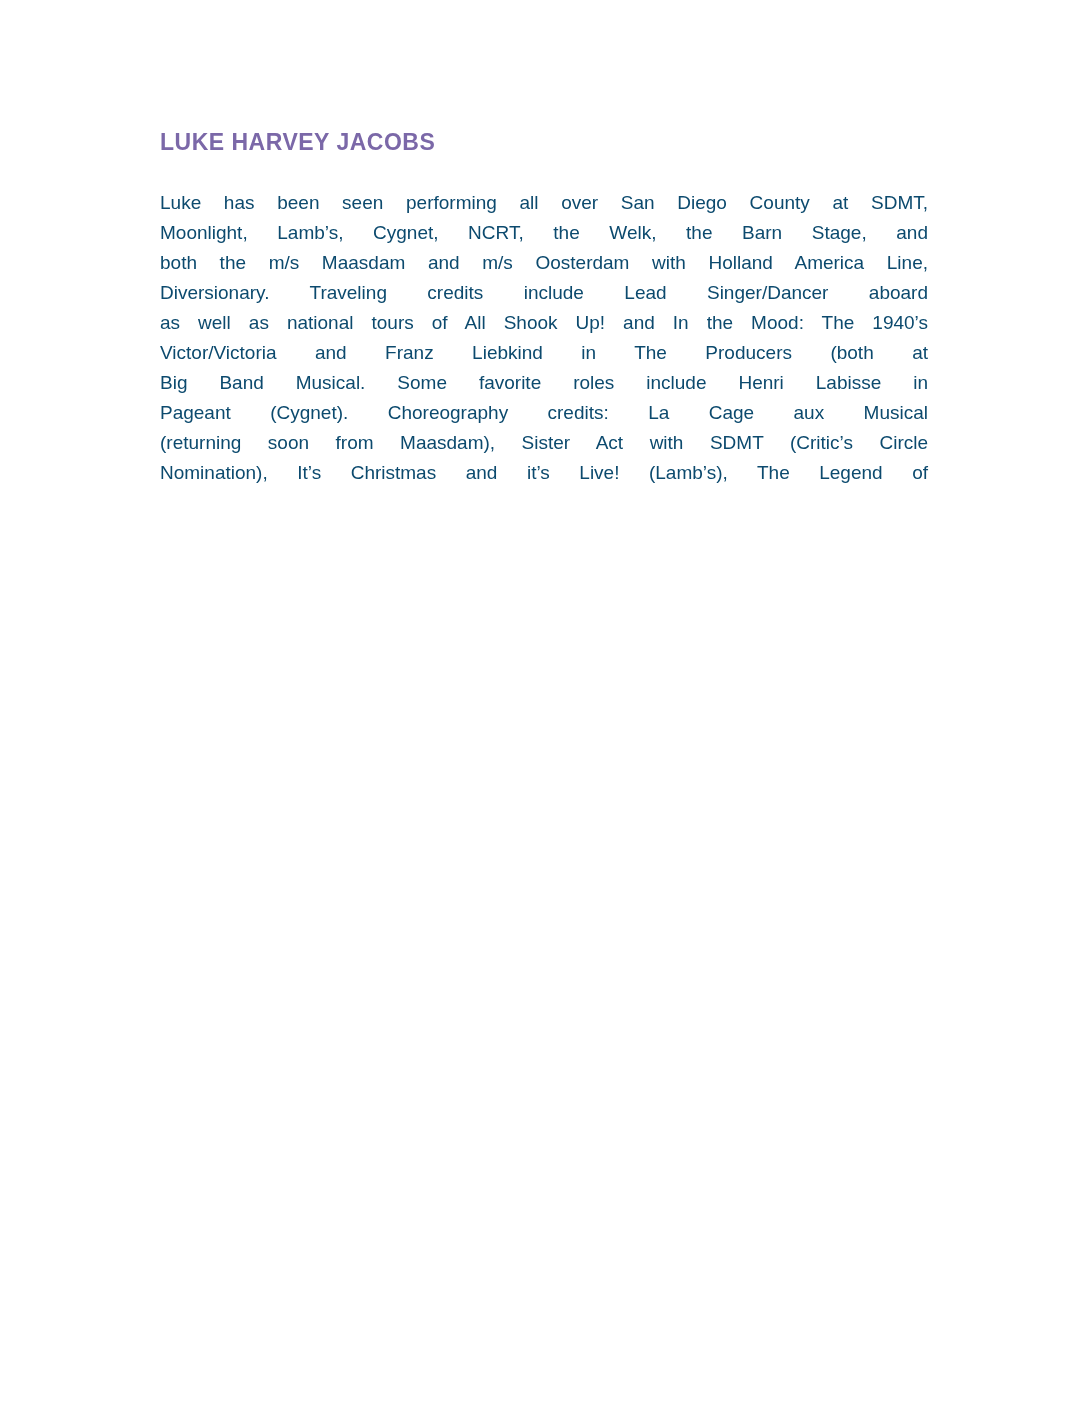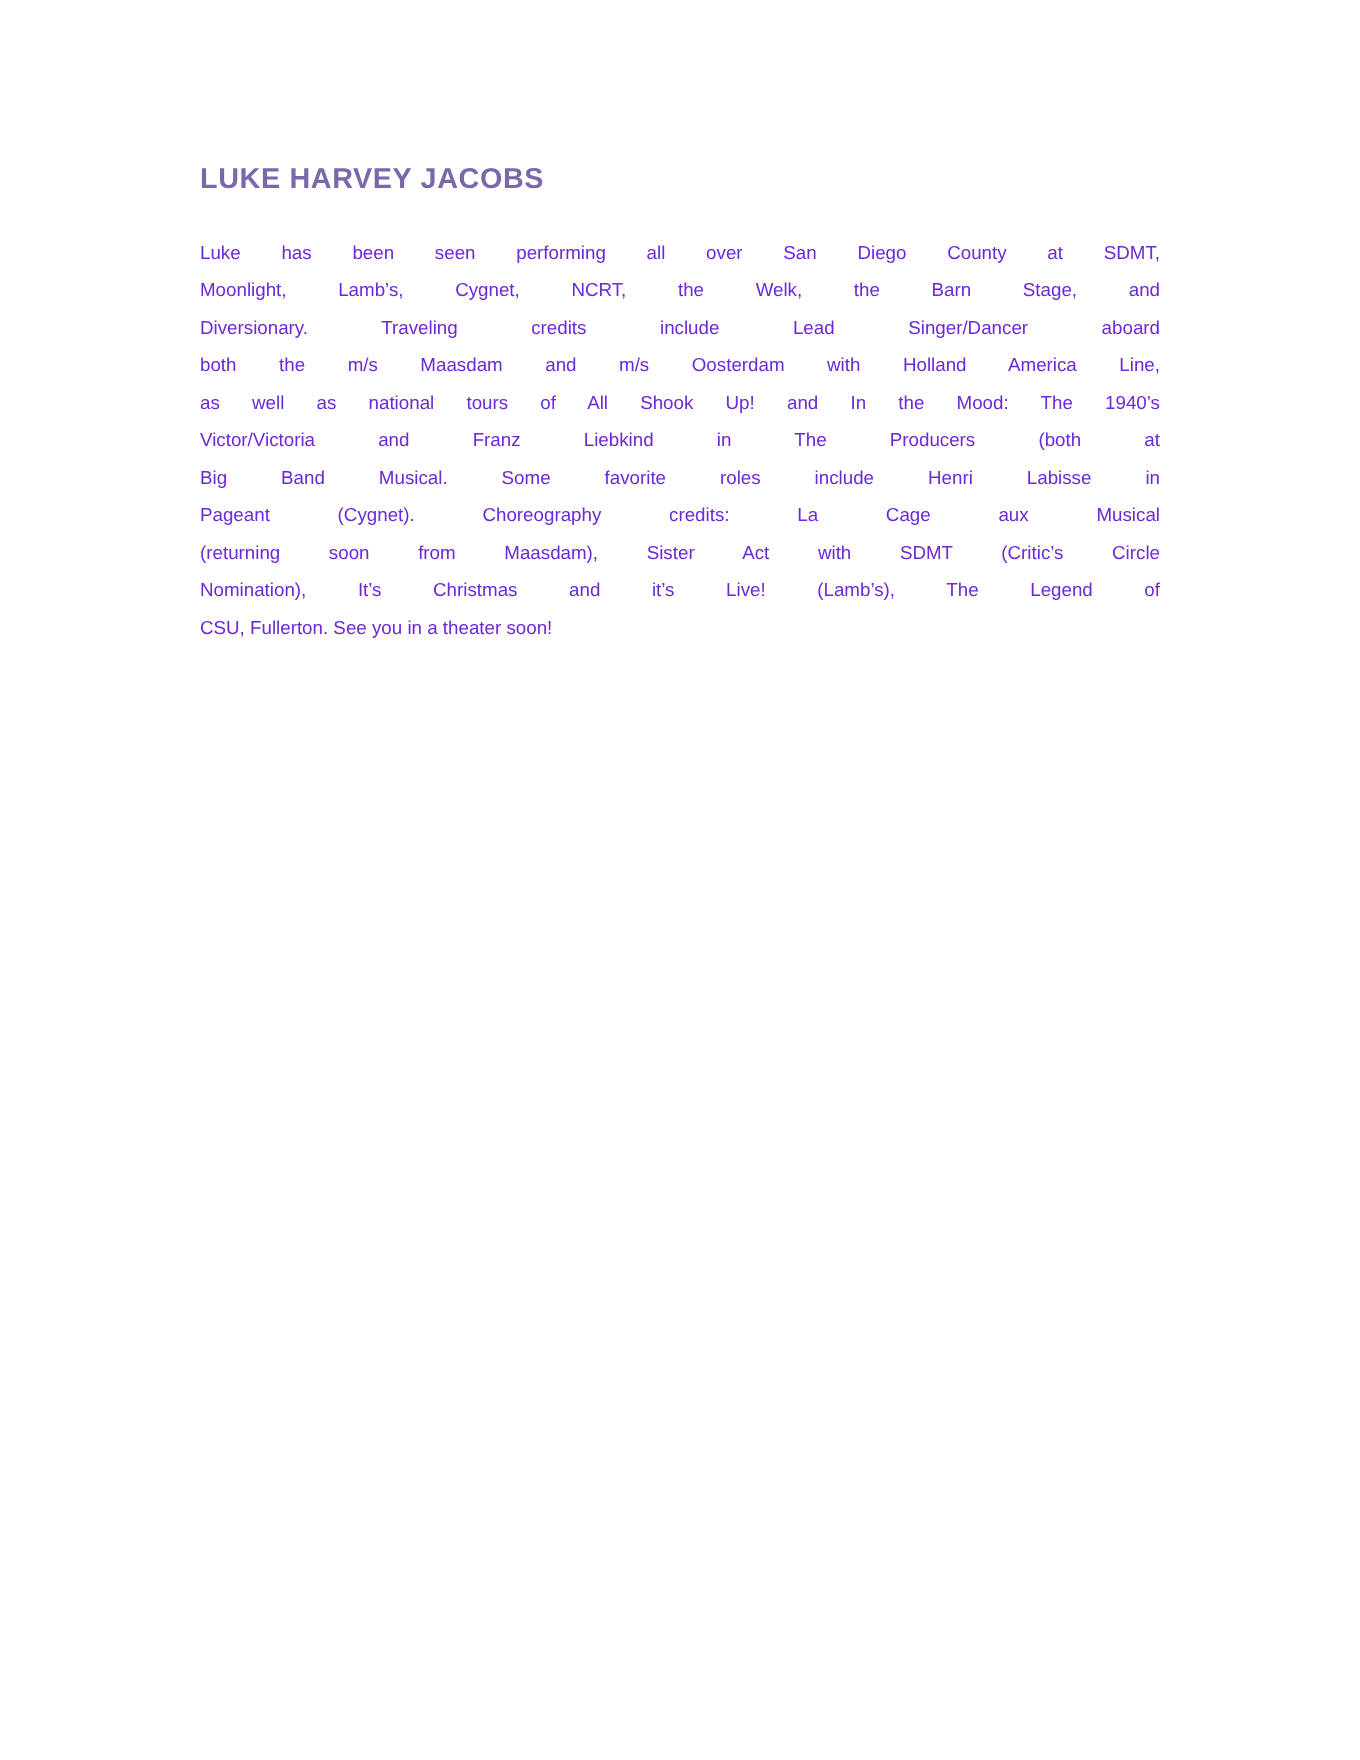--- a/index.html
+++ b/index.html
@@ -27,47 +27,46 @@
   }
   .doc-heading {
     font-size: 23px;
     font-weight: bold;
     letter-spacing: 0.5px;
     color: #7b68a8;
     line-height: 1;
     margin: 0 0 34px 0;
   }
   .bio {
-    font-size: 15px;
+    font-size: 19px;
     line-height: 30px;
-    color: #6d28d9;
+    color: #0c4a6e;
   }
   .bio-line {
     text-align: justify;
     text-align-last: justify;
     height: 30px;
     white-space: normal;
   }
   .bio-line.last {
     text-align-last: left;
   }
 </style>
 </head>
 <body>
 
 <div class="page">
   <div class="content">
     <h1 class="doc-heading">LUKE HARVEY JACOBS</h1>
     <div class="bio">
         <div class="bio-line">Luke has been seen performing all over San Diego County at SDMT,</div>
         <div class="bio-line">Moonlight, Lamb’s, Cygnet, NCRT, the Welk, the Barn Stage, and</div>
+        <div class="bio-line">both the m/s Maasdam and m/s Oosterdam with Holland America Line,</div>
         <div class="bio-line">Diversionary. Traveling credits include Lead Singer/Dancer aboard</div>
-        <div class="bio-line">both the m/s Maasdam and m/s Oosterdam with Holland America Line,</div>
         <div class="bio-line">as well as national tours of All Shook Up! and In the Mood: The 1940’s</div>
         <div class="bio-line">Victor/Victoria and Franz Liebkind in The Producers (both at</div>
         <div class="bio-line">Big Band Musical. Some favorite roles include Henri Labisse in</div>
         <div class="bio-line">Pageant (Cygnet). Choreography credits: La Cage aux Musical</div>
         <div class="bio-line">(returning soon from Maasdam), Sister Act with SDMT (Critic’s Circle</div>
         <div class="bio-line">Nomination), It’s Christmas and it’s Live! (Lamb’s), The Legend of</div>
-        <div class="bio-line last">CSU, Fullerton. See you in a theater soon!</div>
       </div>
   </div>
 </div>
 
 </body></html>

